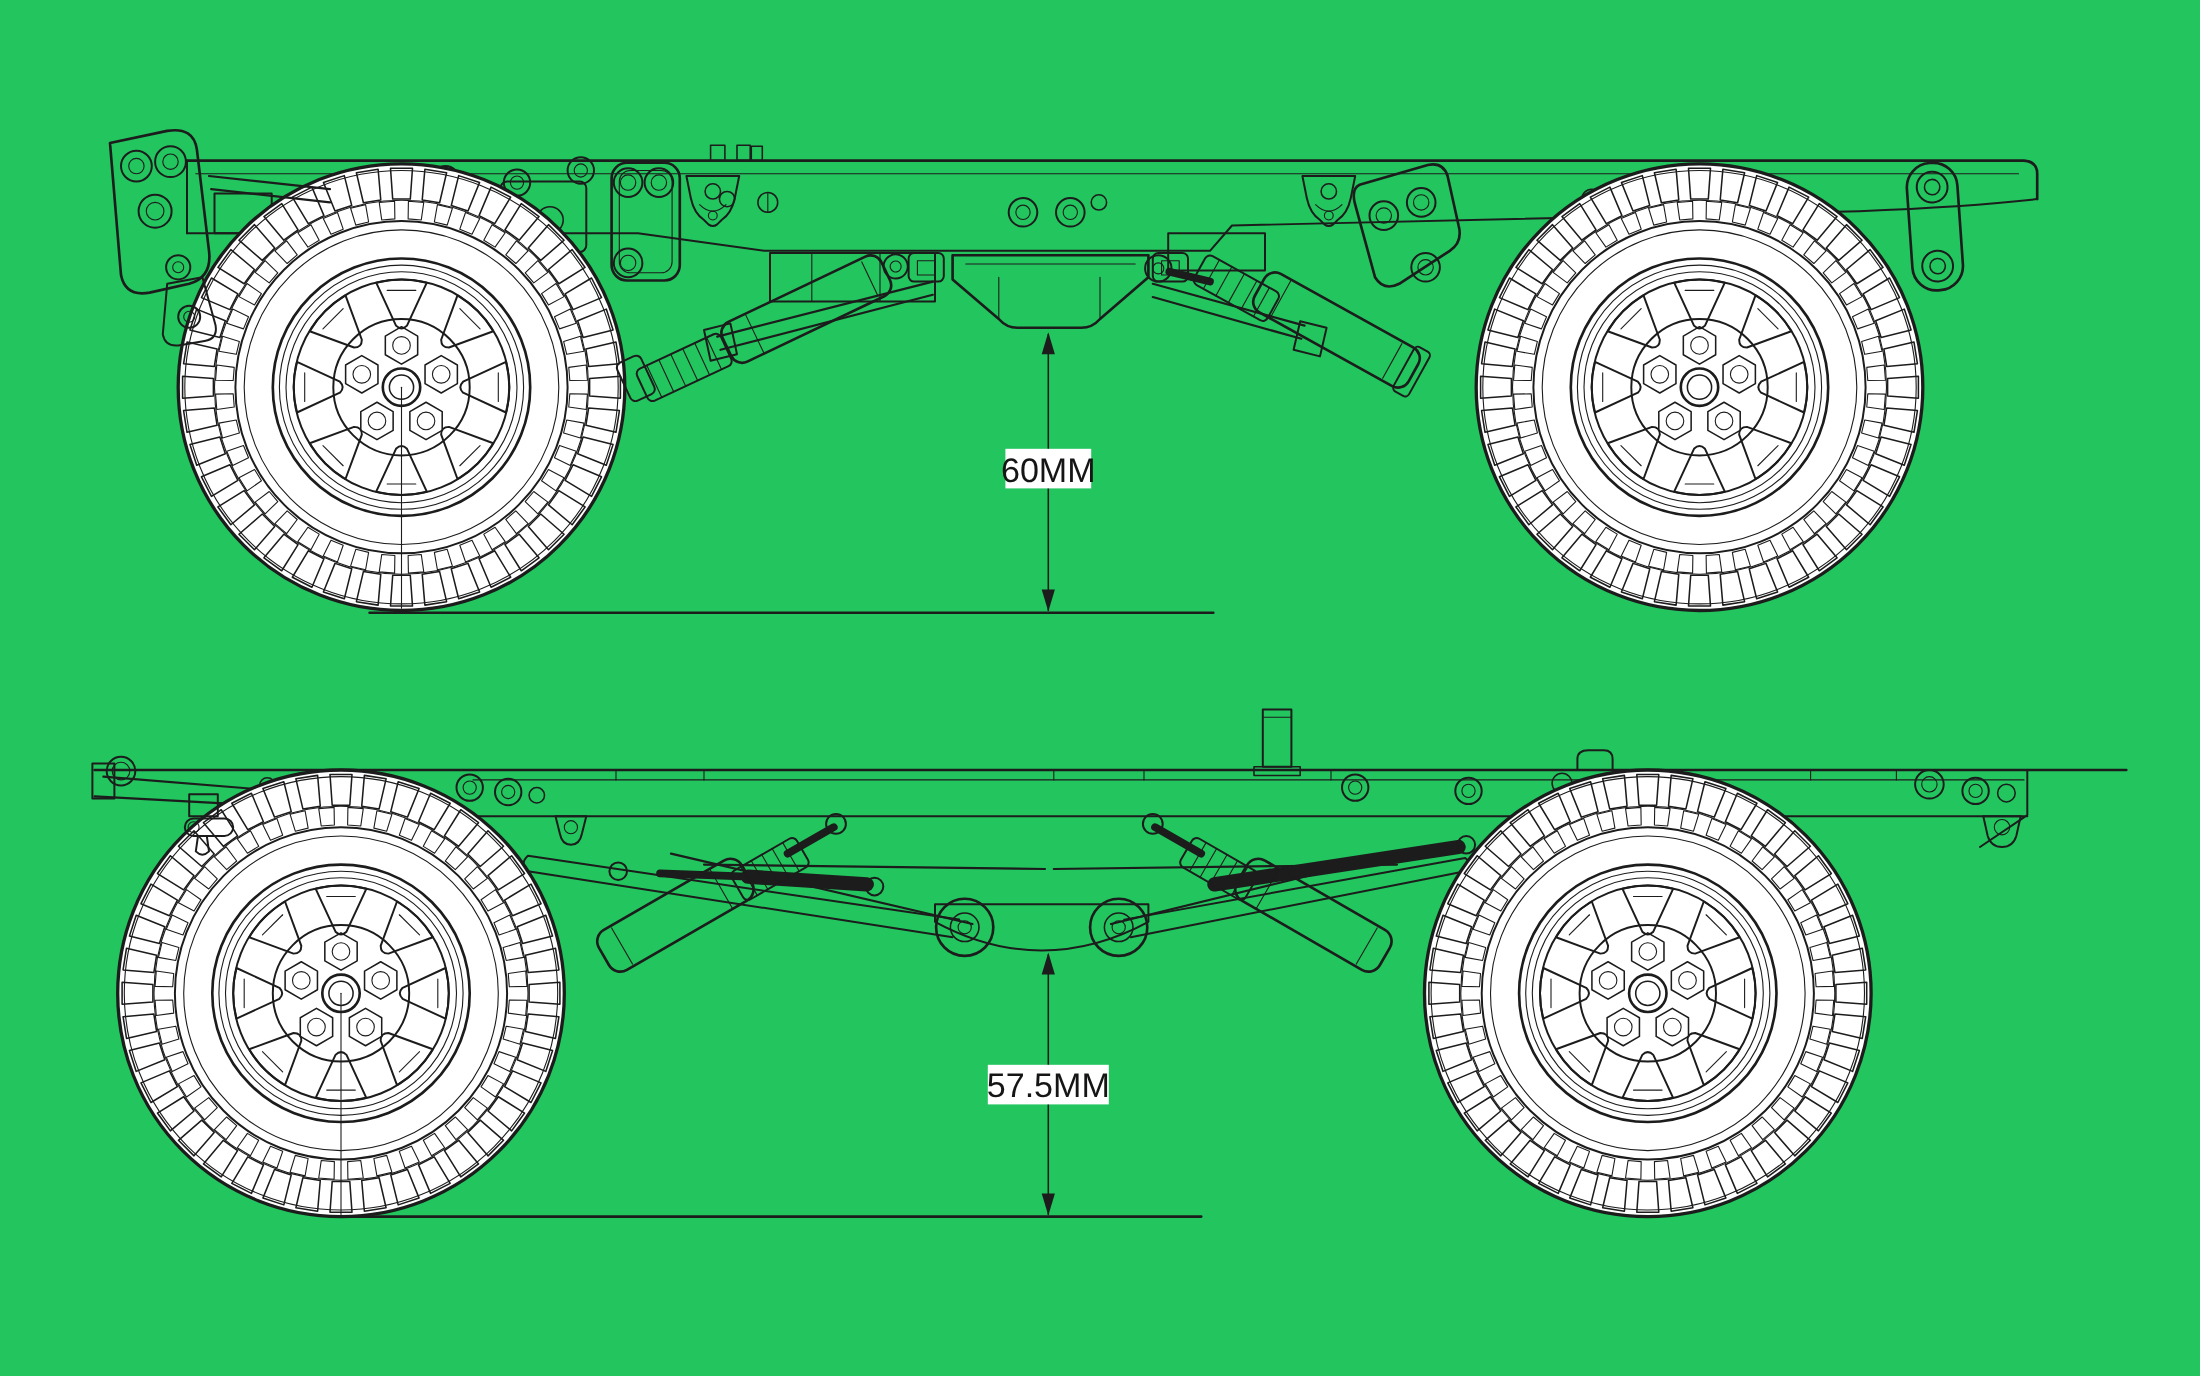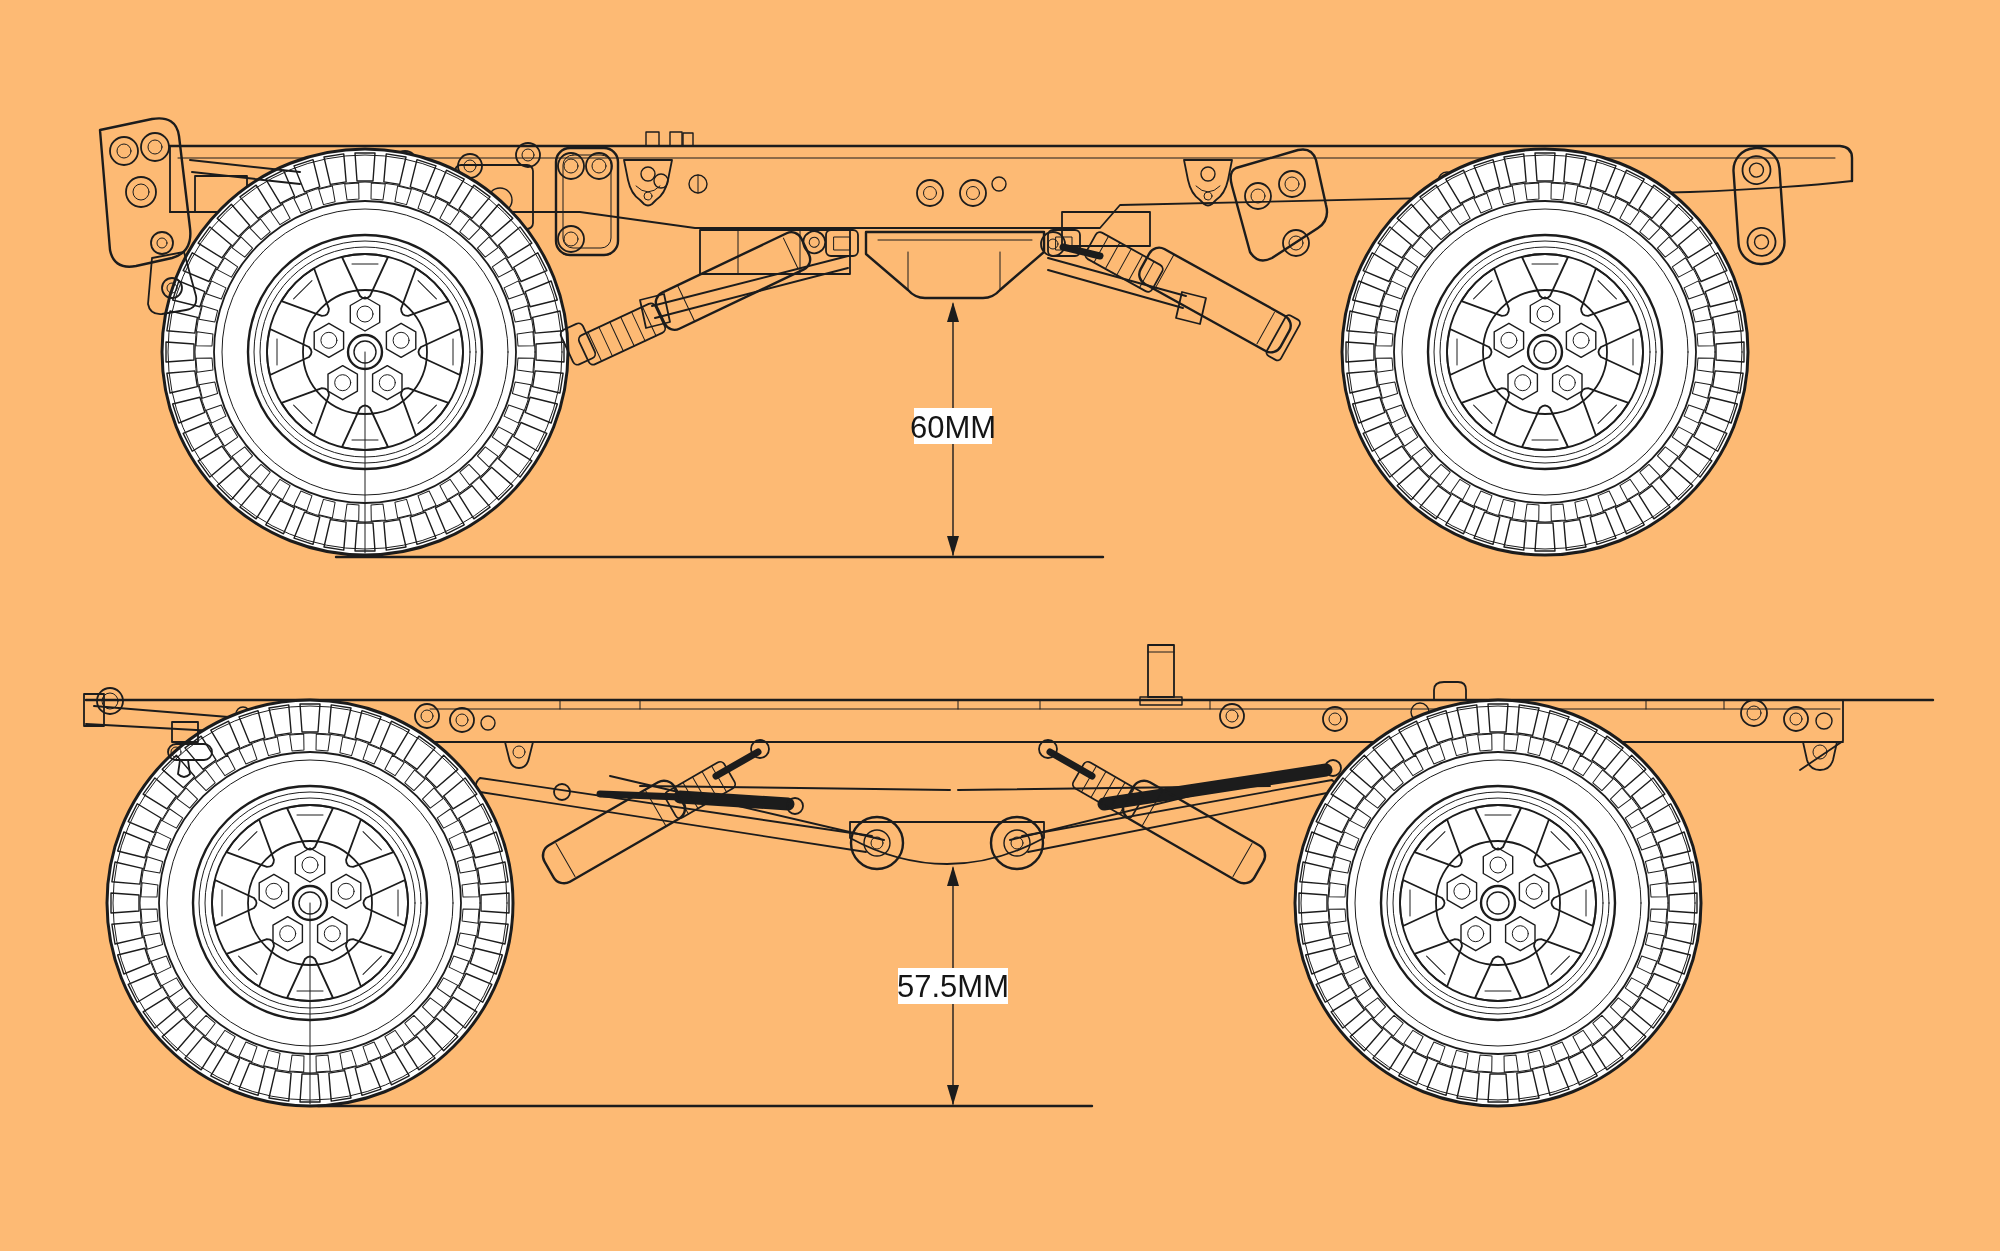--- a/index.html
+++ b/index.html
@@ -1,16 +1,16 @@
 <!DOCTYPE html>
 <html><head>
 <meta charset="utf-8">
 <style>
   html,body{margin:0;padding:0;background:#ffffff;}
-  #stage{position:relative;width:2000px;height:1251px;background:#fdba74;overflow:hidden;
+  #stage{position:relative;width:2000px;height:1251px;background:#22c55e;overflow:hidden;
          font-family:"Liberation Sans",sans-serif;}
   svg{display:block}
   svg .ln, svg path, svg line, svg circle, svg rect, svg polyline{fill:none;stroke:#1c1c1c;stroke-linecap:round;stroke-linejoin:round;}
   .w1{stroke-width:1}
   .w15{stroke-width:1.4}
   .w2{stroke-width:1.8}
   .w25{stroke-width:2.4}
   .w3{stroke-width:3}
   .rod{stroke-width:7}
   .thin{stroke-width:2}

